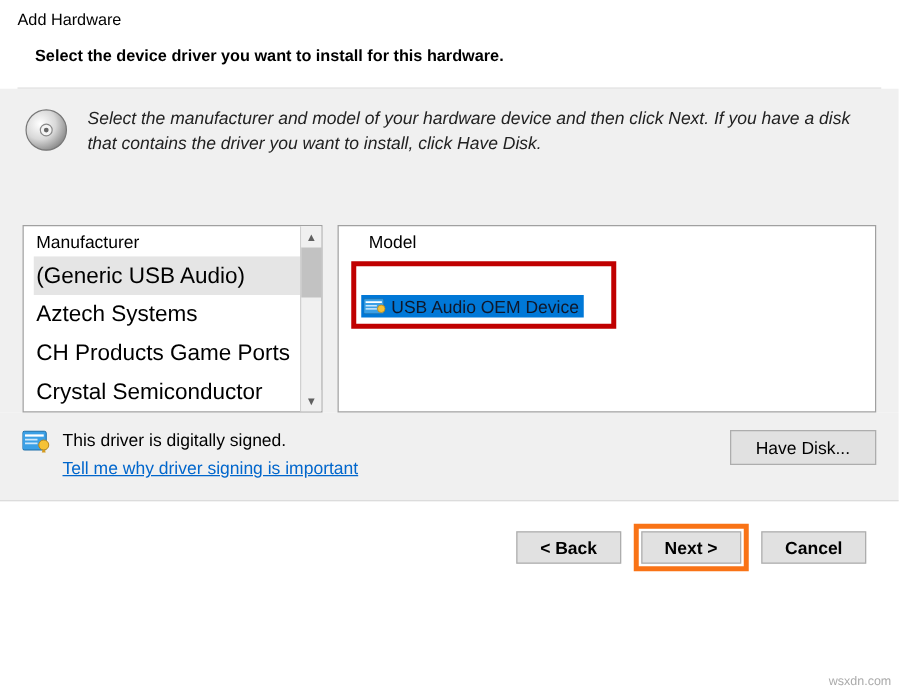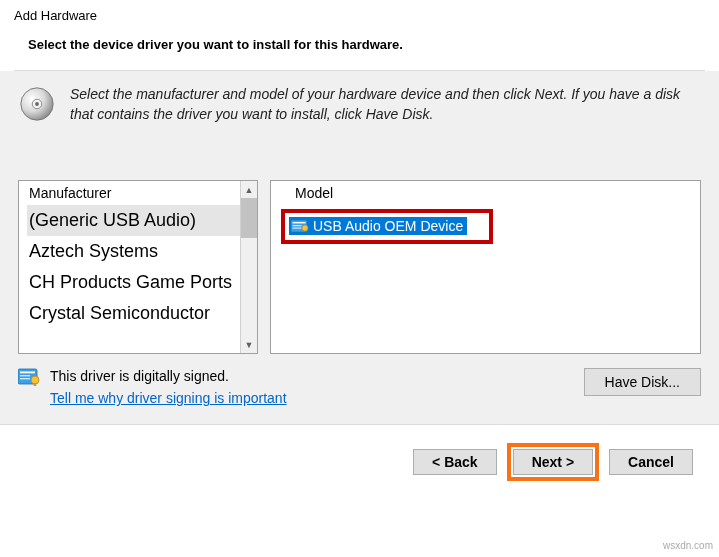--- a/index.html
+++ b/index.html
@@ -50,21 +50,21 @@
     }
     .picker-area {
       background: #f0f0f0;
       padding: 0 18px 0 18px;
       display: flex;
       gap: 12px;
     }
     .listbox {
       background: #fff;
       border: 1px solid #a0a0a0;
-      height: 174px;
+      height: 150px;
       position: relative;
     }
     .manufacturer-box { width: 240px; }
     .model-box { flex: 1; }
     .box-header {
       padding: 4px 10px;
       font-size: 14px;
     }
     .list-items {
       padding: 0 8px;
@@ -85,26 +85,27 @@
     .model-item-wrap {
       margin: 4px 10px;
     }
     .model-highlight-box {
       border: 4px solid #c00000;
       display: inline-block;
       padding: 4px 22px 4px 4px;
     }
     .model-selected {
       background: #0078d7;
-      color: #ffffff;
+      color: #0f172a;
       padding: 1px 4px 1px 2px;
       display: inline-flex;
       align-items: center;
       gap: 4px;
       font-size: 14px;
+      margin-top: 19px;
     }
     .cert-icon {
       width: 18px; height: 14px;
       display: inline-block;
       flex-shrink: 0;
     }
     .scroll-track {
       position: absolute;
       top: 0; right: 0; bottom: 0;
       width: 17px;

